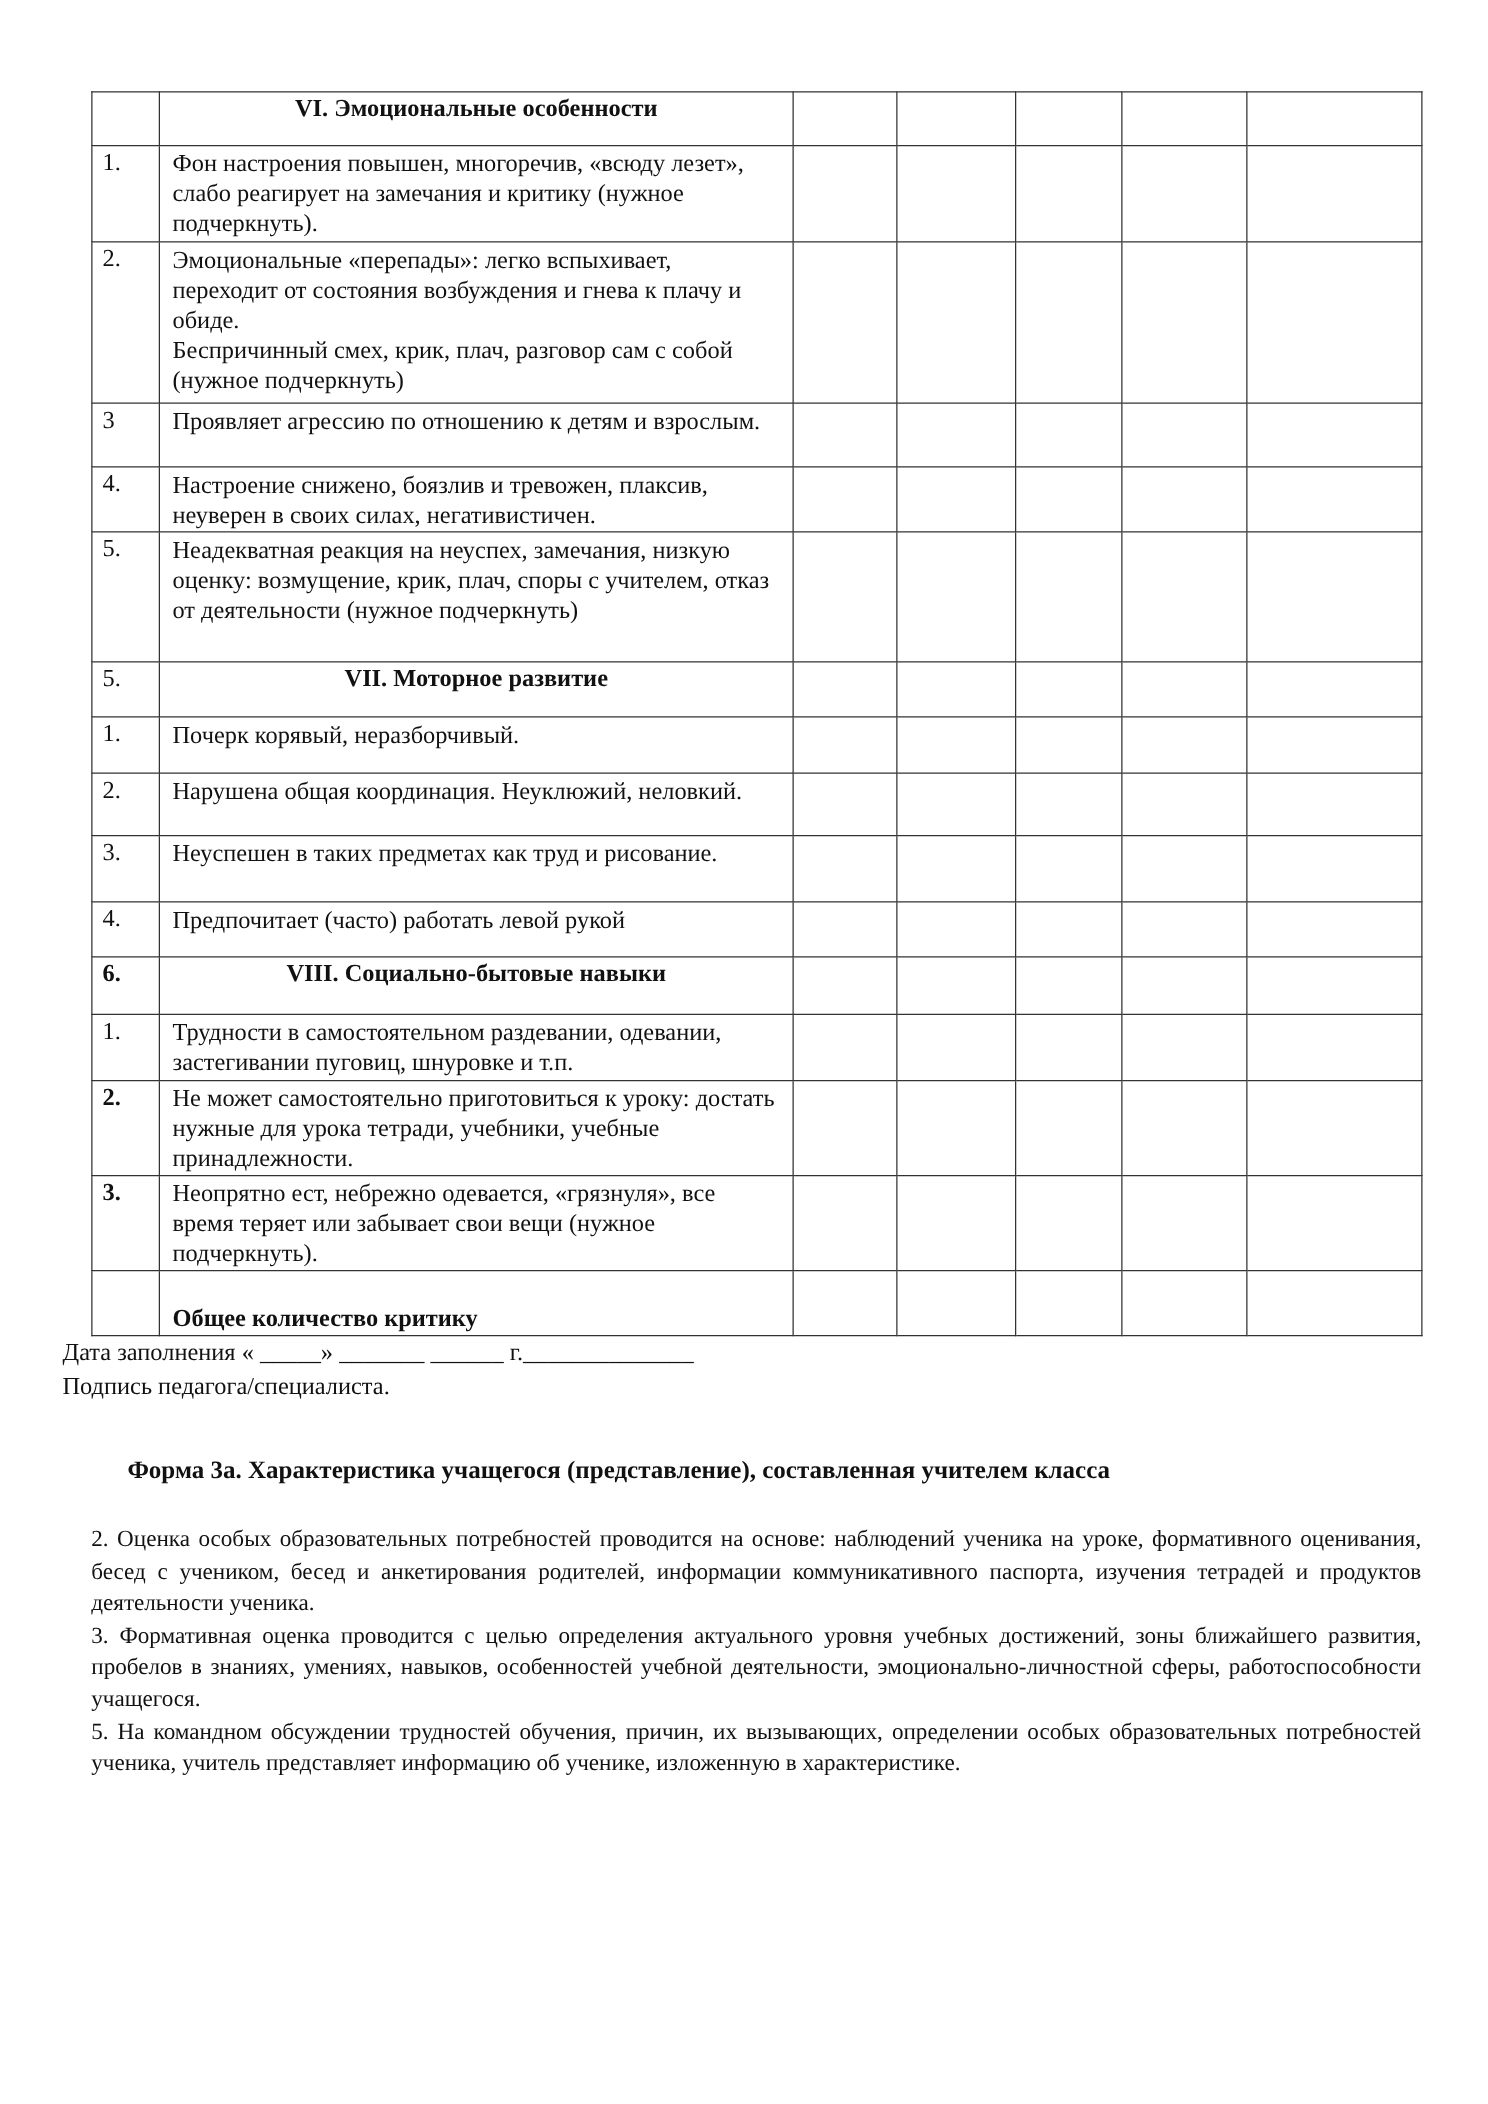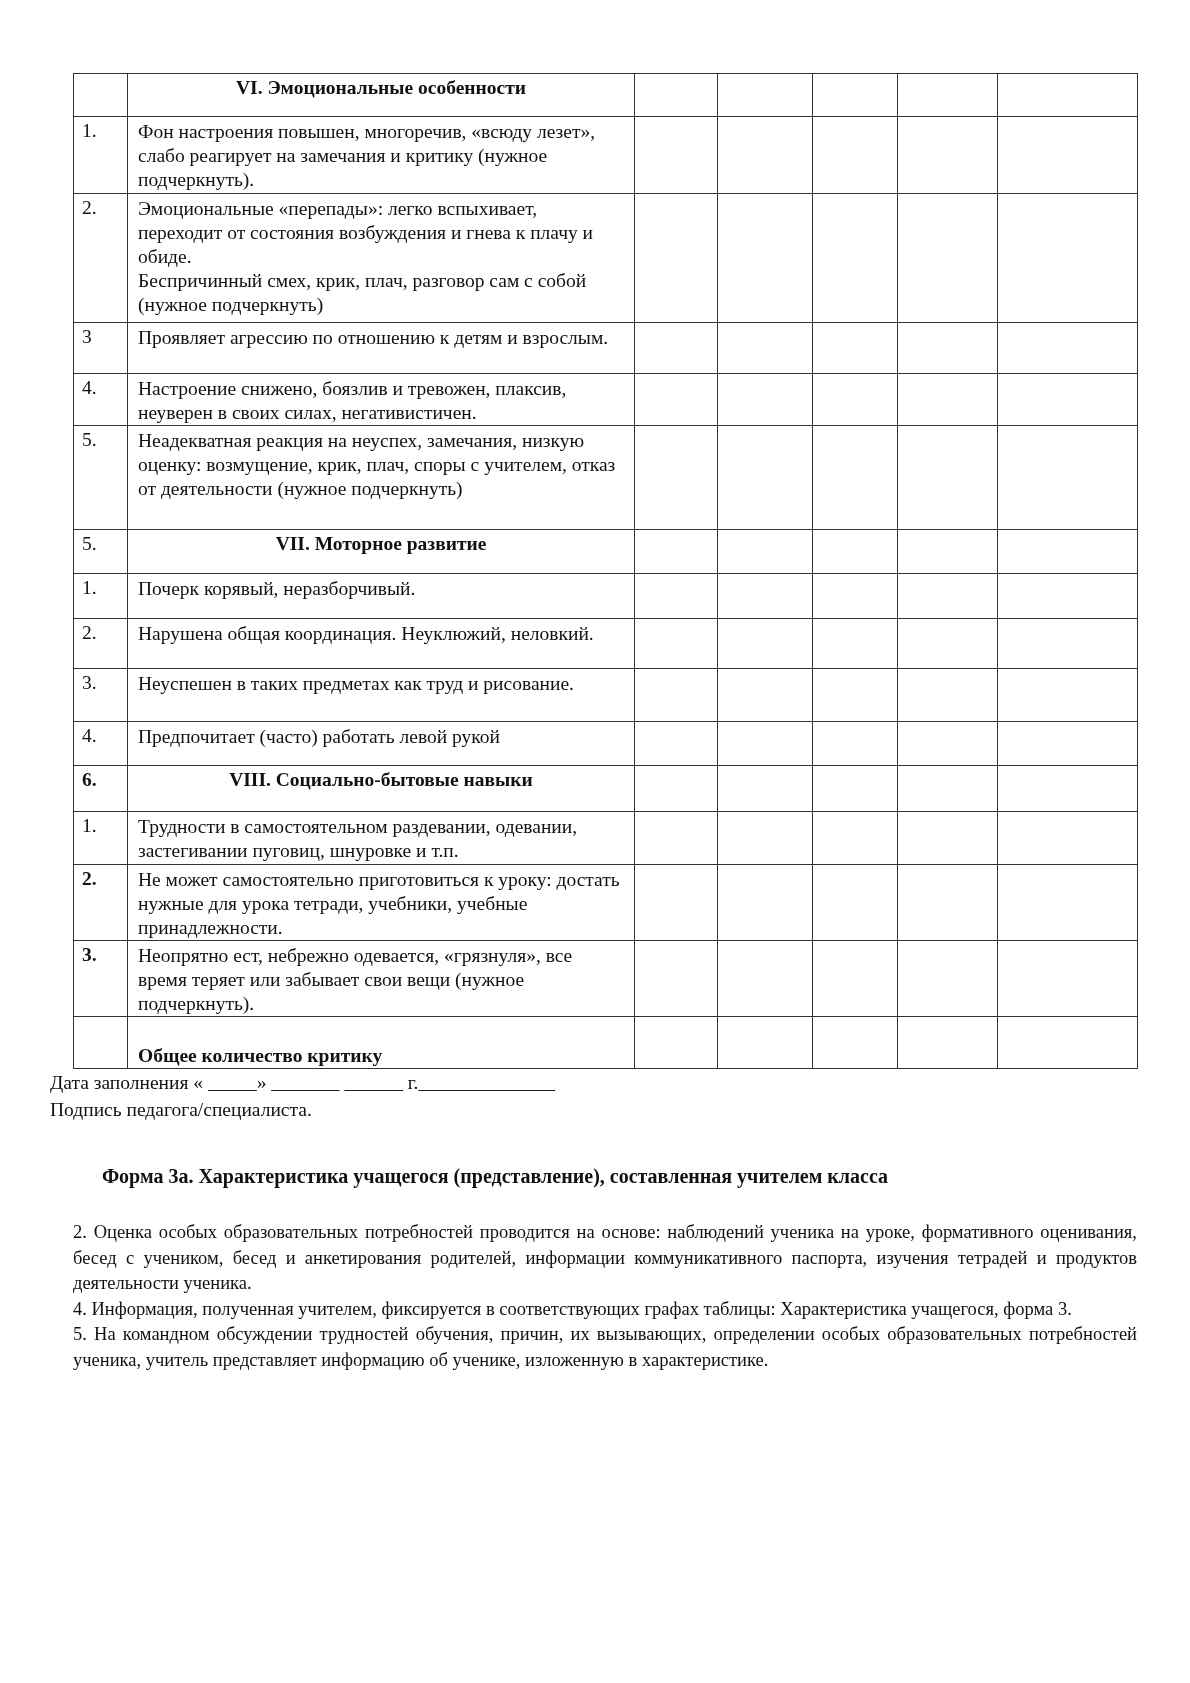--- a/index.html
+++ b/index.html
@@ -179,15 +179,15 @@
       </tr>
     </tbody>
 </table>
 
 <div class="below" style="top:1070px;">Дата заполнения  « _____» _______ ______ г.______________</div>
 <div class="below" style="top:1097px;">Подпись педагога/специалиста.</div>
 
 <div class="heading">Форма 3а. Характеристика учащегося (представление), составленная учителем класса</div>
 <div class="paras">
   <p>2. Оценка особых образовательных потребностей проводится на основе: наблюдений ученика на уроке, формативного оценивания, бесед с учеником, бесед и  анкетирования родителей, информации коммуникативного паспорта, изучения тетрадей и продуктов деятельности ученика.</p>
-  <p>4. Информация, полученная учителем, фиксируется  в соответствующих графах таблицы: Характеристика учащегося, форма 3.</p>
+  <p>3. Формативная оценка  проводится с  целью определения  актуального уровня  учебных достижений, зоны ближайшего развития, пробелов в знаниях, умениях, навыков, особенностей  учебной деятельности, эмоционально-личностной сферы, работоспособности учащегося.</p>
   <p>5. На командном обсуждении трудностей обучения, причин, их вызывающих, определении особых образовательных потребностей ученика, учитель представляет информацию об ученике, изложенную в характеристике.</p>
 </div>
 
 </body></html>

